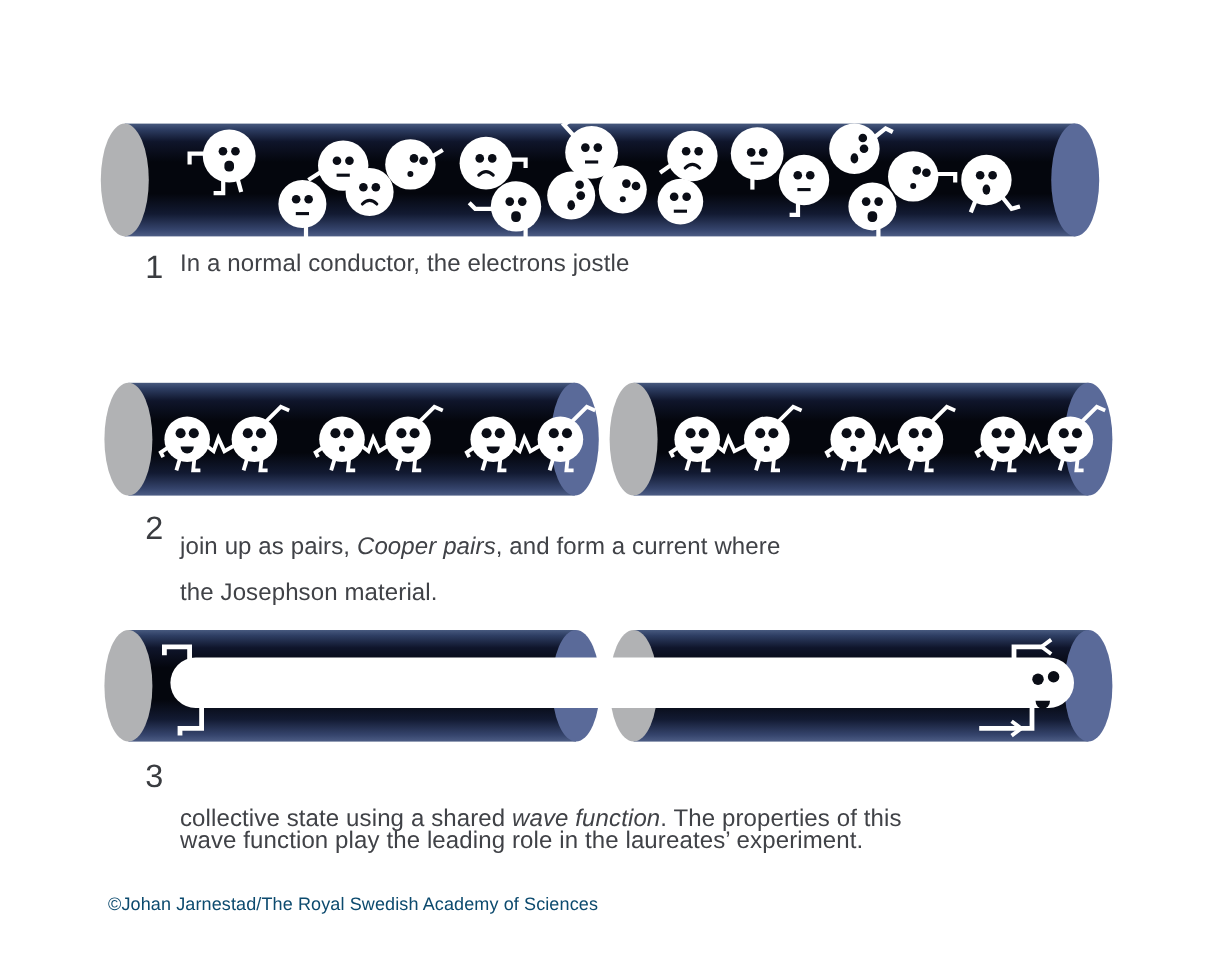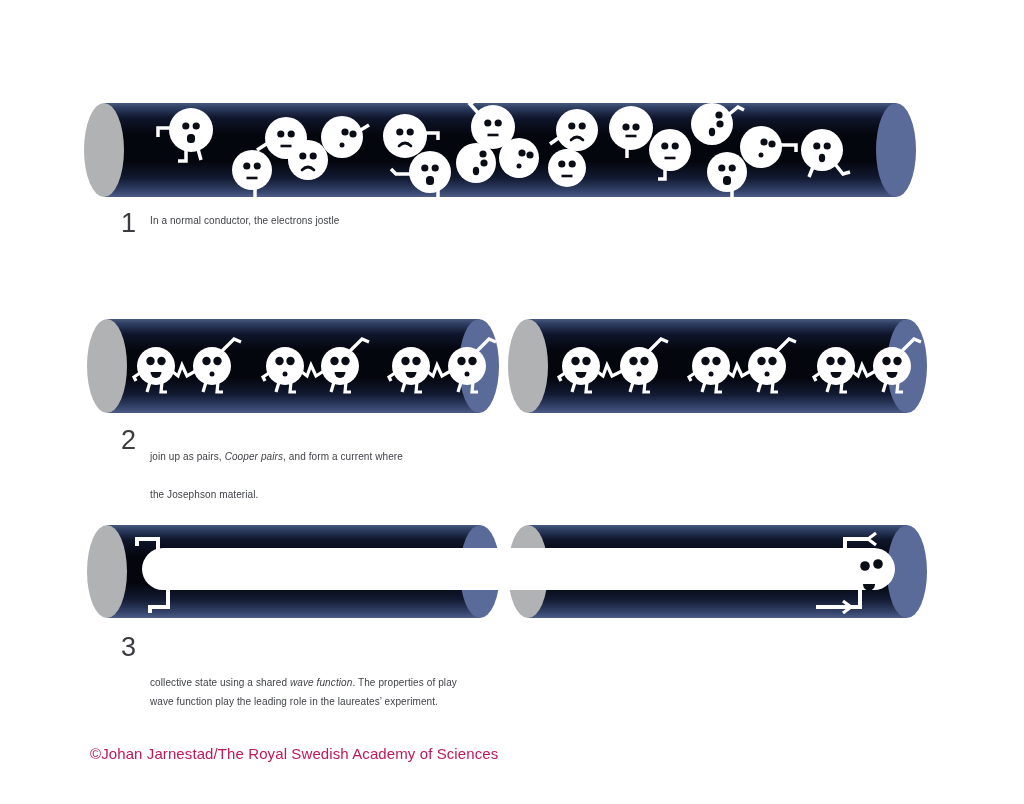--- a/index.html
+++ b/index.html
@@ -1,26 +1,26 @@
 <!DOCTYPE html>
 <html><head>
 <meta charset="utf-8">
 <style>
   html,body{margin:0;padding:0;background:#ffffff;}
   .stage{position:relative;width:1024px;height:804px;background:#ffffff;overflow:hidden;
          font-family:"Liberation Sans",sans-serif;}
   #fig{position:absolute;left:0;top:0;}
   .caption{position:absolute;display:flex;align-items:flex-start;color:#404247;}
   .caption .num{font-size:27px;line-height:25px;color:#3a3c40;width:21px;flex:0 0 21px;}
-  .caption .ctext{margin-left:8px;font-size:10px;line-height:19px;letter-spacing:0.1px;}
+  .caption .ctext{margin-left:8px;font-size:20px;line-height:19px;letter-spacing:0.1px;}
   .caption .ctext i{font-style:italic;text-align:center;}
   .c1{left:121px;top:211px;}
   .c2{left:121px;top:428px;}
   .c3{left:121px;top:635px;}
-  .footer{position:absolute;left:90px;top:745px;font-size:15px;color:#be185d;letter-spacing:0.1px;}
+  .footer{position:absolute;left:90px;top:745px;font-size:15px;color:#0c4a6e;letter-spacing:0.1px;}
 </style>
 </head>
 <body>
 
 <div class="stage">
   <svg id="fig" width="1024" height="804" viewBox="0 0 1024 804">
       <defs>
         <linearGradient id="tg" x1="0" y1="0" x2="0" y2="1">
           <stop offset="0" stop-color="#47597e"></stop>
           <stop offset="0.05" stop-color="#2e3e63"></stop>
@@ -244,17 +244,17 @@
     <div class="ctext"><span>In a normal conductor, the electrons jostle</span><br></div>
   </div>
 
   <div class="caption c2">
     <span class="num">2</span>
     <div class="ctext"><br><span>join up as pairs, </span><i>Cooper pairs</i><span>, and form a current where</span><br><br><span>the Josephson material.</span></div>
   </div>
 
   <div class="caption c3">
     <span class="num">3</span>
-    <div class="ctext"><br><br><span>collective state using a shared </span><i>wave function</i><span>. The properties of play</span><br><span>wave function play the leading role in the laureates’ experiment.</span></div>
+    <div class="ctext"><br><br><span>collective state using a shared </span><i>wave function</i><span>. The properties of this</span><br><span>wave function play the leading role in the laureates’ experiment.</span></div>
   </div>
 
   <div class="footer">©Johan Jarnestad/The Royal Swedish Academy of Sciences</div>
 </div>
 
 </body></html>

